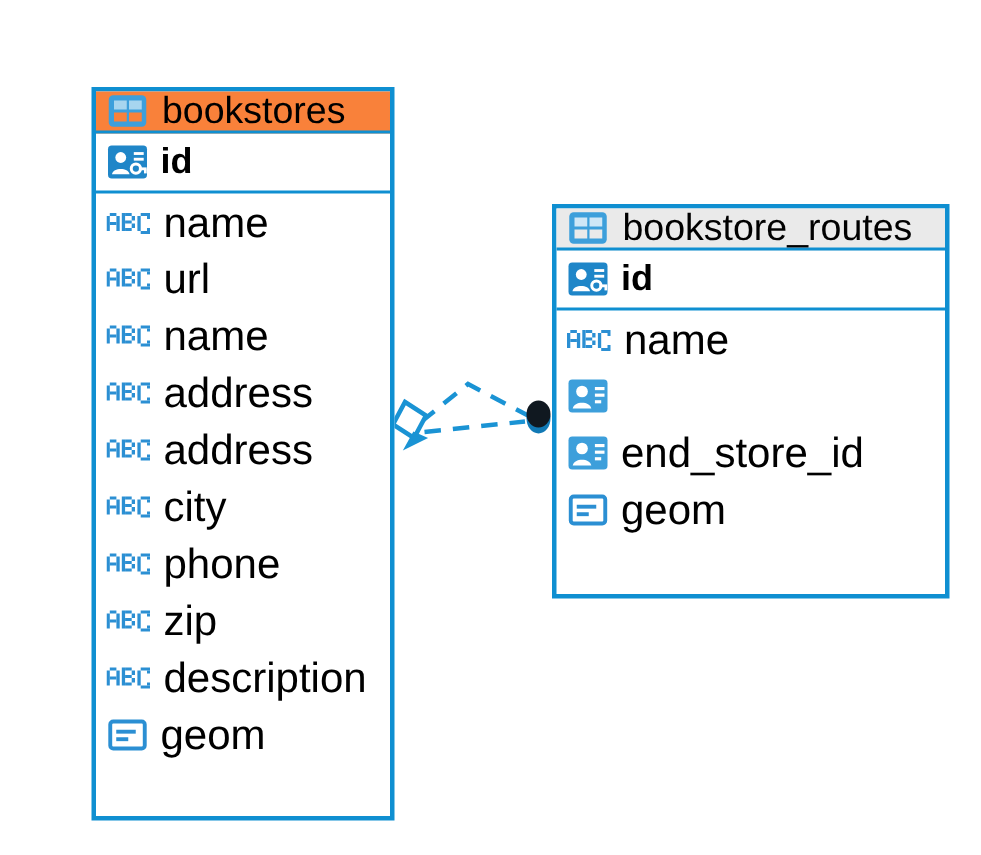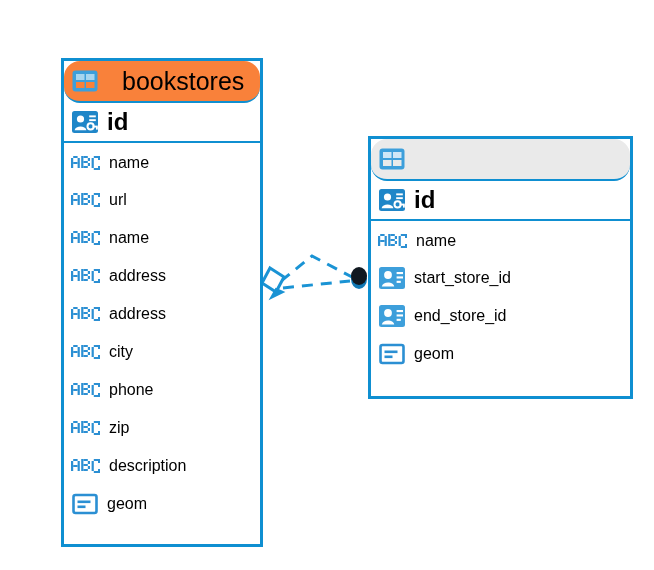--- a/index.html
+++ b/index.html
@@ -36,25 +36,24 @@
     position: absolute;
     box-sizing: border-box;
     background: #ffffff;
     border: 3px solid #0f8fd1;
   }
 
   .entity-header {
     box-sizing: border-box;
     display: flex;
     align-items: center;
-    gap: 23px;
+    gap: 9px;
     padding: 4px 8px 4px 7px;
     border-bottom: 2px solid #0f8fd1;
-    height: 42px;
-    border-radius: 16px;
+    height: 28px;
   }
   .entity-header.accent-orange { background: #f9813a; }
   .entity-header.accent-grey   { background: #eaeaea; }
 
   .entity-title {
     font-size: 25px;
     color: #000000;
     line-height: 1;
     white-space: nowrap;
   }
@@ -67,21 +66,21 @@
 
   .field {
     box-sizing: border-box;
     display: flex;
     align-items: center;
     gap: 8px;
     padding: 0 8px 0 7px;
     height: 38px;
   }
   .field-label {
-    font-size: 16px;
+    font-size: 28px;
     color: #000000;
     line-height: 1;
     white-space: nowrap;
   }
   .field.pk .field-label {
     font-weight: bold;
     font-size: 24px;
   }
 
   .field-list .field:first-child { padding-top: 2px; }
@@ -384,20 +383,21 @@
   <div class="entity" id="entity-bookstore-routes">
 
     <div class="entity-header accent-grey">
       <svg class="icon" viewBox="0 0 28 28">
         <rect x="1.5" y="3.5" width="25" height="21" rx="3" fill="#3d9fdb"></rect>
         <rect x="5" y="7" width="8.5" height="6" fill="#cfe7f7"></rect>
         <rect x="15" y="7" width="8.5" height="6" fill="#cfe7f7"></rect>
         <rect x="5" y="15" width="8.5" height="6" fill="#eaeaea"></rect>
         <rect x="15" y="15" width="8.5" height="6" fill="#eaeaea"></rect>
       </svg>
+      <span class="entity-title">bookstore_routes</span>
     </div>
 
     <div class="pk-section">
       <div class="field pk">
         <svg class="icon" viewBox="0 0 28 28">
           <rect x="1" y="3" width="26" height="22" rx="2.5" fill="#1f86c8"></rect>
           <circle cx="9.5" cy="11" r="3.6" fill="#ffffff"></circle>
           <path d="M 3.6 22.2 C 4.4 17.4 14.6 17.4 15.4 22.2 Z" fill="#ffffff"></path>
           <rect x="18.2" y="7.4" width="6.6" height="1.9" fill="#ffffff"></rect>
           <rect x="18.2" y="11.2" width="6.6" height="1.9" fill="#ffffff"></rect>
@@ -435,21 +435,20 @@
 
       <div class="field">
         <svg class="icon" viewBox="0 0 28 28">
           <rect x="1" y="3" width="26" height="22" rx="2.5" fill="#3d9fdb"></rect>
           <circle cx="10" cy="11" r="3.9" fill="#ffffff"></circle>
           <path d="M 3.8 22.4 C 4.7 17.2 15.3 17.2 16.2 22.4 Z" fill="#ffffff"></path>
           <rect x="18.6" y="8" width="6.4" height="2.1" fill="#ffffff"></rect>
           <rect x="18.6" y="12.4" width="6.4" height="2.1" fill="#ffffff"></rect>
           <rect x="18.6" y="16.8" width="4.2" height="2.1" fill="#ffffff"></rect>
         </svg>
-        <span class="field-label">start_store_id</span>
       </div>
 
       <div class="field">
         <svg class="icon" viewBox="0 0 28 28">
           <rect x="1" y="3" width="26" height="22" rx="2.5" fill="#3d9fdb"></rect>
           <circle cx="10" cy="11" r="3.9" fill="#ffffff"></circle>
           <path d="M 3.8 22.4 C 4.7 17.2 15.3 17.2 16.2 22.4 Z" fill="#ffffff"></path>
           <rect x="18.6" y="8" width="6.4" height="2.1" fill="#ffffff"></rect>
           <rect x="18.6" y="12.4" width="6.4" height="2.1" fill="#ffffff"></rect>
           <rect x="18.6" y="16.8" width="4.2" height="2.1" fill="#ffffff"></rect>

